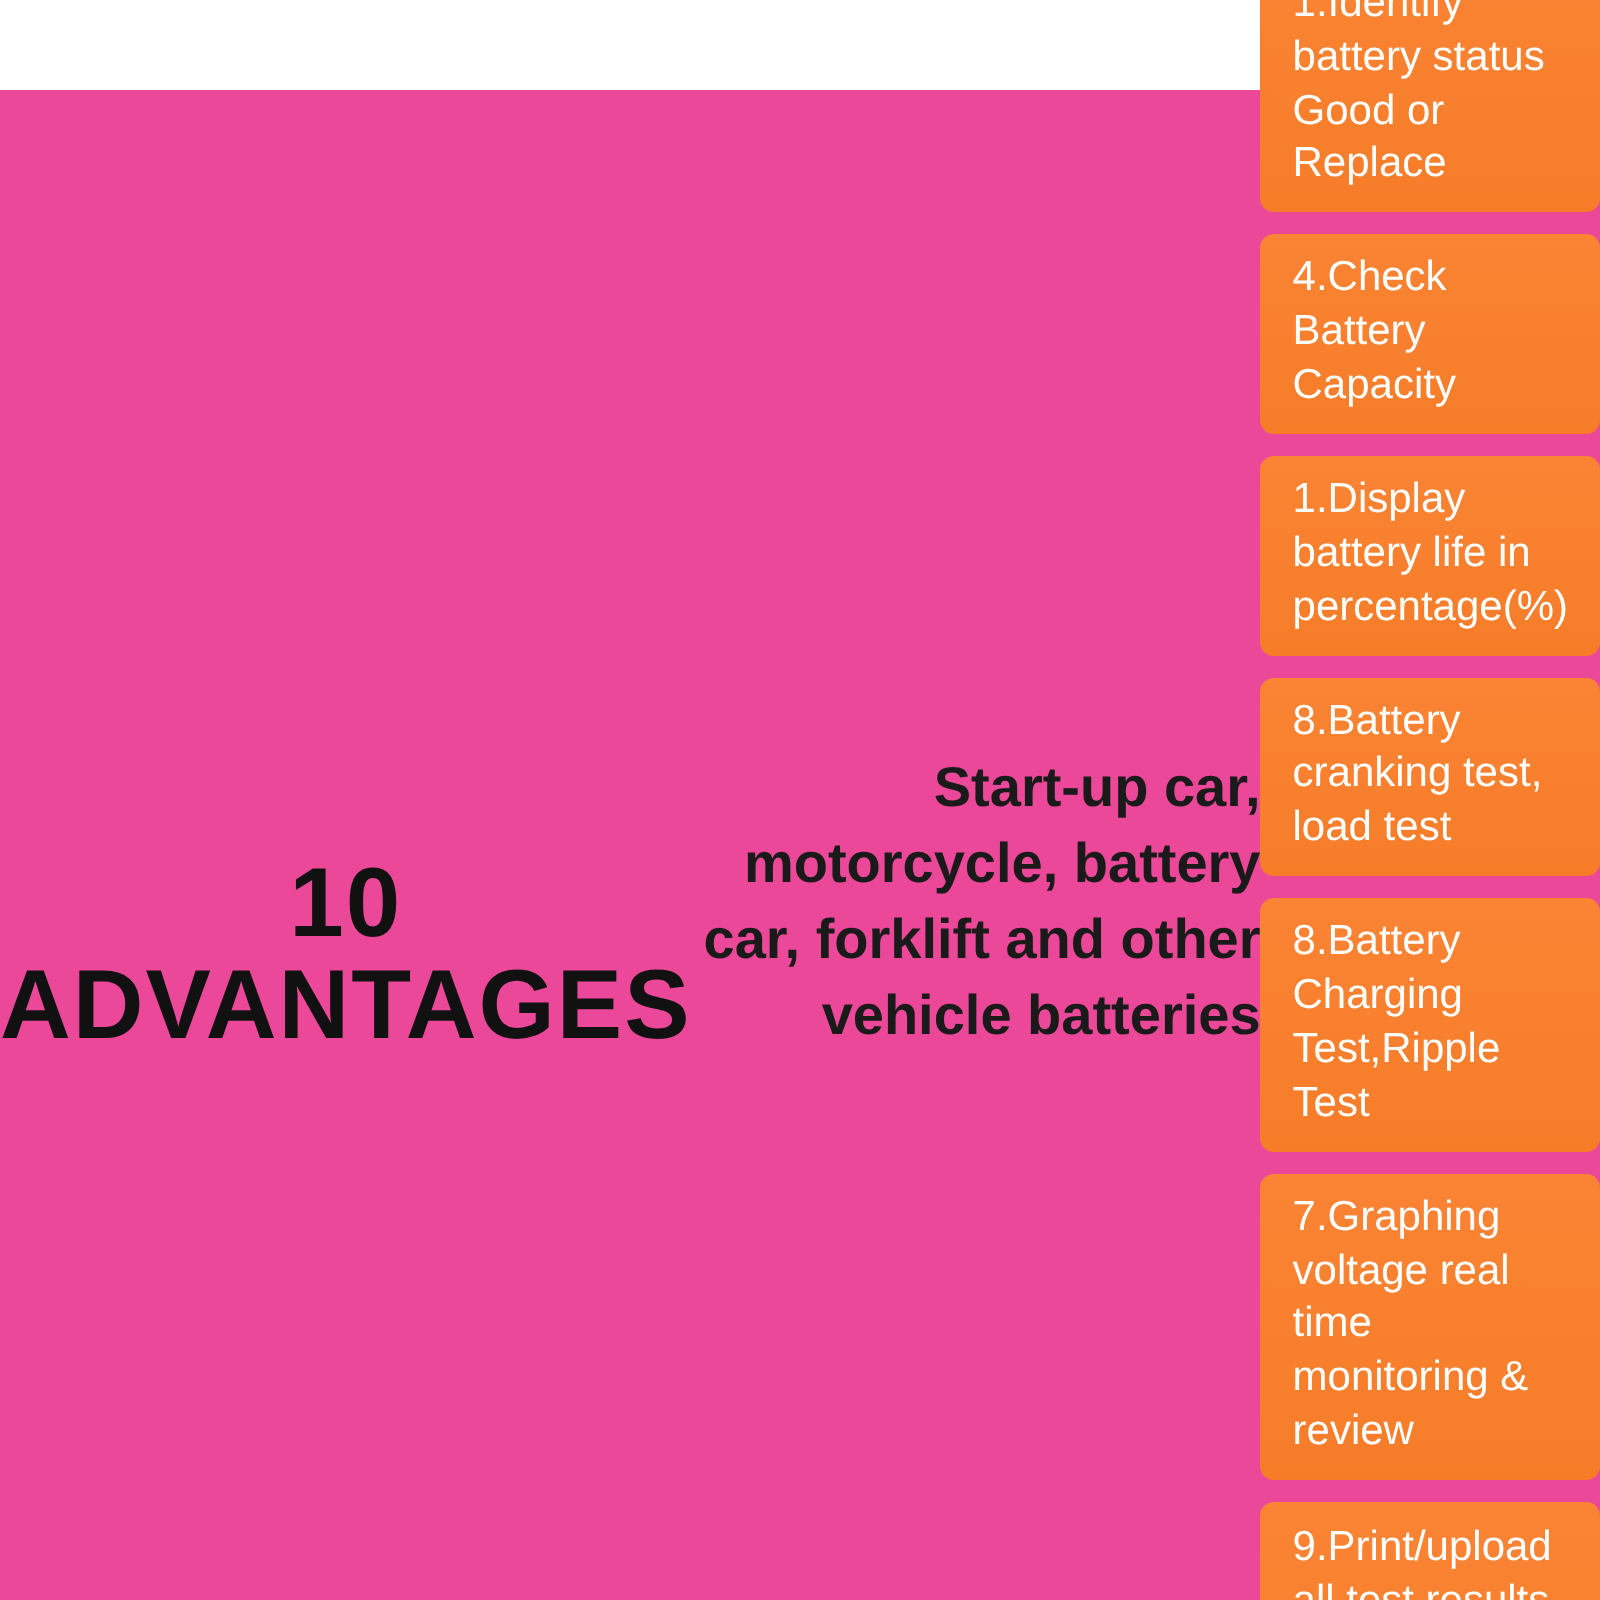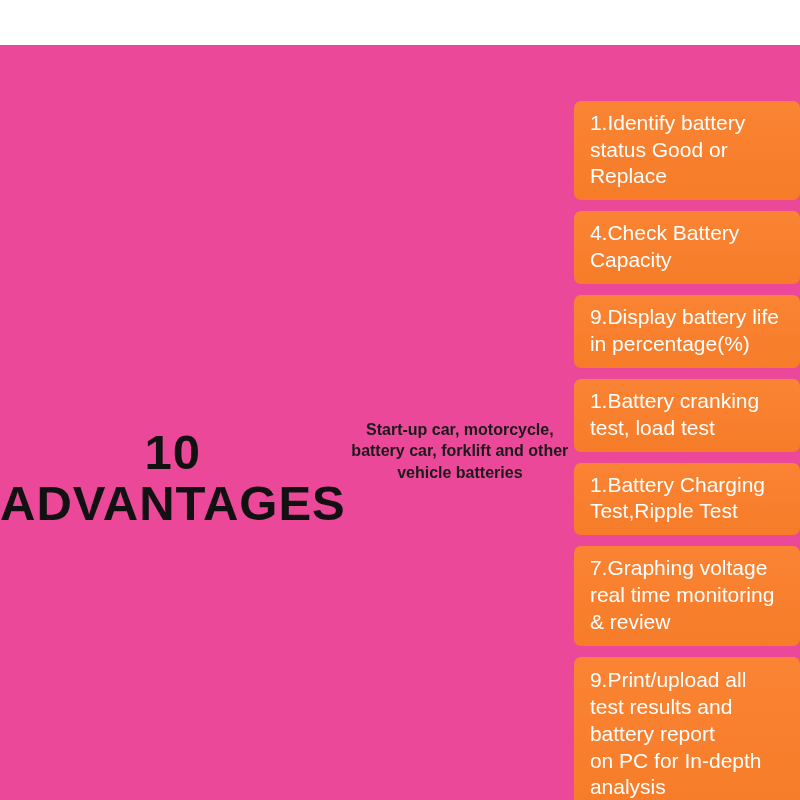--- a/index.html
+++ b/index.html
@@ -28,24 +28,24 @@
     margin-top: 66px;
     font-size: 49px;
     font-weight: bold;
     letter-spacing: 1px;
     color: #111111;
     line-height: 1.05;
     text-align: center;
   }
   .subtitle {
     margin-top: 12px;
-    font-size: 16px;
+    font-size: 28px;
     font-weight: bold;
     color: #1a1a1a;
-    text-align: center;
+    text-align: right;
     line-height: 1.35;
     max-width: 560px;
   }
   .list {
     margin-top: 22px;
     width: 534px;
     display: flex;
     flex-direction: column;
     gap: 11px;
   }
@@ -85,27 +85,27 @@
 forklift and other vehicle batteries</div>
 
   <div class="list">
     <div class="item">
       <span class="item-text">1.Identify battery status Good or Replace</span>
     </div>
     <div class="item">
       <span class="item-text">4.Check Battery Capacity</span>
     </div>
     <div class="item">
-      <span class="item-text">9.Display battery life in percentage(%)</span>
+      <span class="item-text">1.Display battery life in percentage(%)</span>
     </div>
     <div class="item">
-      <span class="item-text">1.Battery cranking test, load test</span>
+      <span class="item-text">8.Battery cranking test, load test</span>
     </div>
     <div class="item">
-      <span class="item-text">1.Battery Charging Test,Ripple Test</span>
+      <span class="item-text">8.Battery Charging Test,Ripple Test</span>
     </div>
     <div class="item item-7">
       <span class="item-text"><span>7.Graphing voltage real time monitoring &amp; </span><span class="tail">review</span></span>
     </div>
     <div class="item two-line">
       <span class="item-text">9.Print/upload all test results and battery report
 on PC for In-depth analysis</span>
     </div>
   </div>
 

